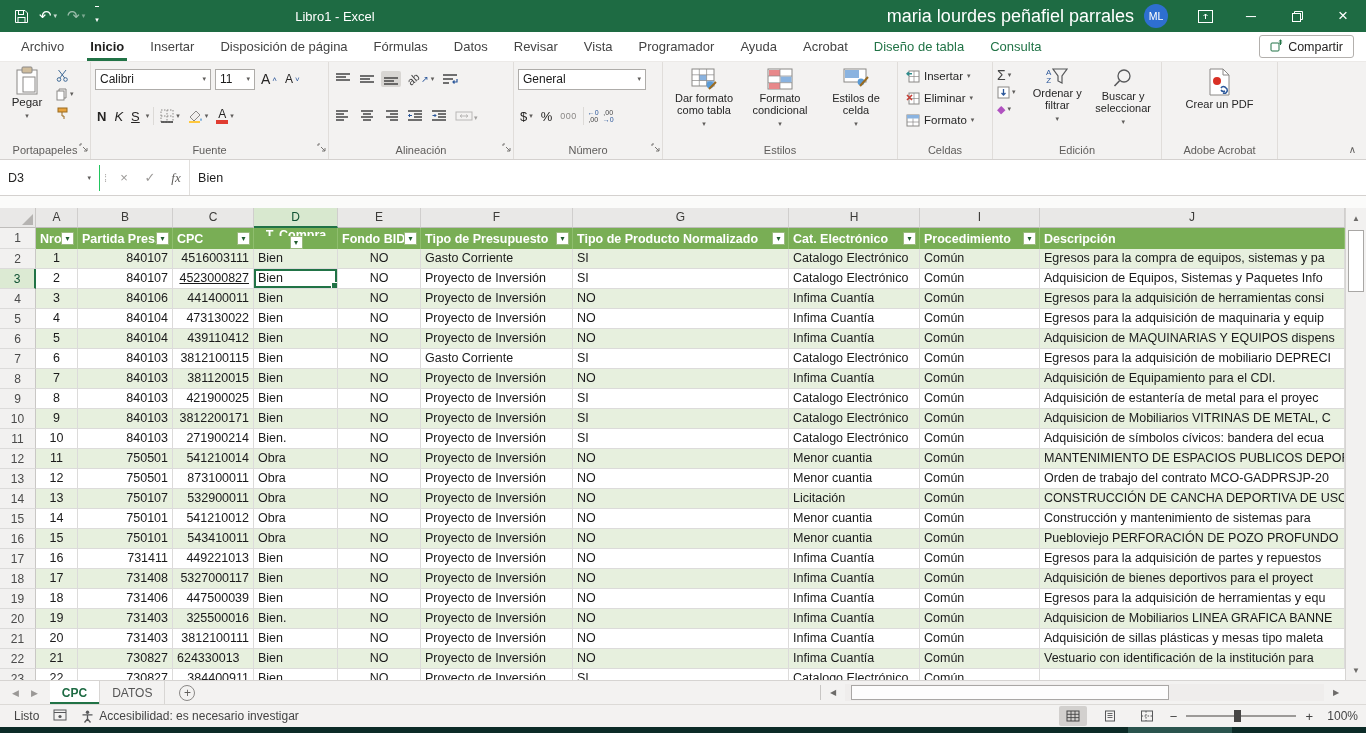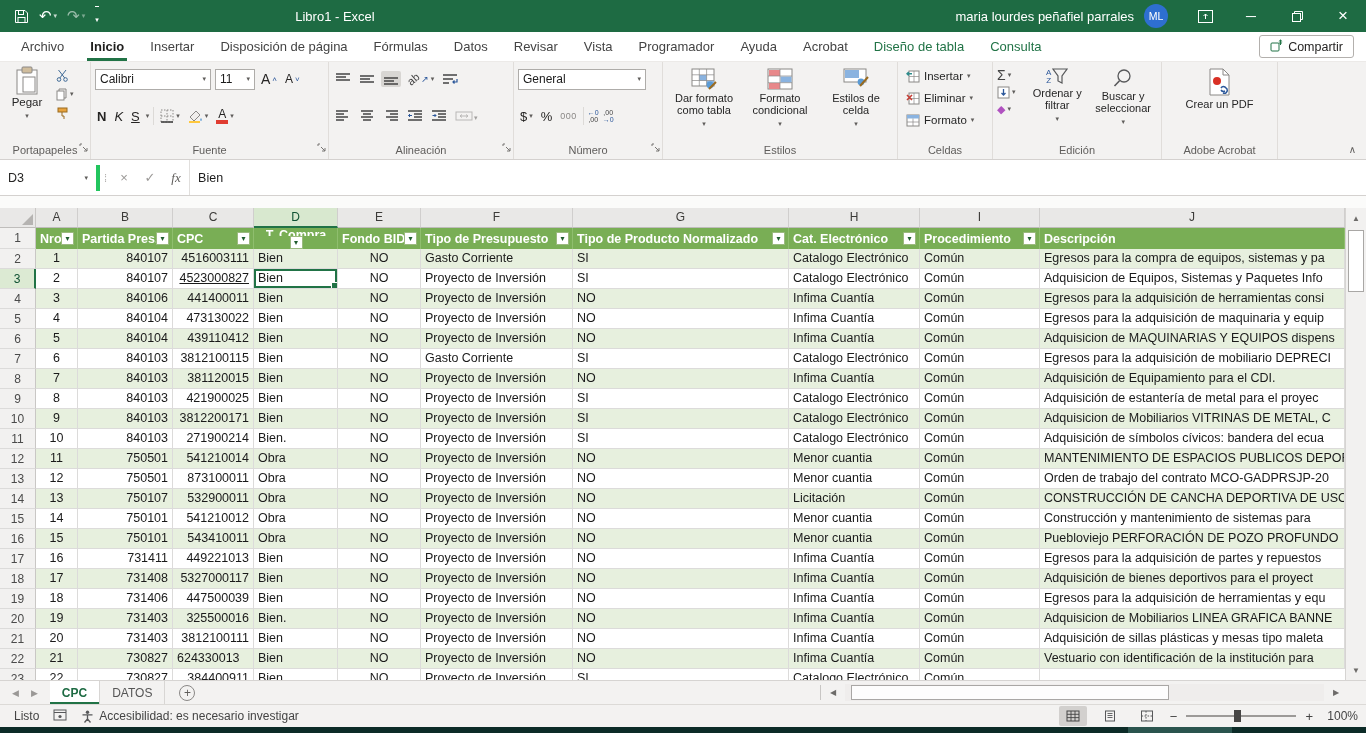--- a/index.html
+++ b/index.html
@@ -10,21 +10,21 @@
   
   .titlebar{position:relative;height:32px;background:#1e6b43;color:#fff;display:flex;align-items:center;}
   .qat{display:flex;align-items:center;gap:10px;padding-left:14px;}
   .qbtn{display:flex;align-items:center;gap:2px;color:#fff;}
   .qbtn .car{font-size:7px;color:rgba(255,255,255,.75);}
   .dim{opacity:.55;}
   .wtitle{position:absolute;left:225px;width:220px;text-align:center;font-size:13px;color:#fff;}
   .searchbox{position:absolute;left:491px;top:4px;width:388px;height:24px;background:#a4c6b2;border-radius:3px;
              display:flex;align-items:center;gap:8px;padding:0 10px;color:#16331f;font-size:12.5px;margin-top:30px;}
   .tright{position:absolute;right:0;top:0;height:32px;display:flex;align-items:center;}
-  .uname{font-size:13px;margin-right:10px;}
+  .uname{font-size:18px;margin-right:10px;}
   .avatar{width:24px;height:24px;border-radius:50%;background:#2e6fd0;color:#fff;font-size:10.5px;
           display:flex;align-items:center;justify-content:center;margin-right:14px;}
   .winbtn{width:46px;height:32px;display:flex;align-items:center;justify-content:center;color:#fff;font-size:14px;}
 
   
   .tabrow{position:relative;height:30px;background:#fff;display:flex;align-items:stretch;padding-left:8px;border-bottom:1px solid #eceae8;}
   .rtabs{display:flex;}
   .rtab{position:relative;padding:0 13px;line-height:29px;font-size:13px;color:#444;white-space:nowrap;}
   .rtab.active{color:#1f1e1d;font-weight:bold;}
   .rtab.active::after{content:"";position:absolute;left:10px;right:10px;bottom:0;height:3px;background:#217346;}
@@ -54,21 +54,21 @@
   .alico{display:flex;align-items:flex-end;gap:1px;padding:2px;border-radius:2px;}
   .pressed{background:#d8d6d3;}
   .num2{display:flex;flex-direction:column;font-size:7px;line-height:7px;color:#2b579a;align-items:center;}
   .stybtn{width:76px;display:flex;flex-direction:column;align-items:center;font-size:11px;color:#262626;line-height:12px;text-align:center;gap:2px;padding-top:2px;}
   .cellrow{display:flex;align-items:center;gap:4px;height:20px;font-size:11.5px;color:#262626;}
   .edcol{display:flex;flex-direction:column;gap:3px;padding-top:2px;width:30px;}
   .collapse{position:absolute;right:10px;bottom:4px;font-size:10px;color:#5f5d5b;}
 
   
   .fbar{height:36px;background:#fff;border-bottom:1px solid #d4d1cf;display:flex;align-items:center;}
-  .namebox{width:100px;height:26px;display:flex;align-items:center;justify-content:space-between;padding:0 8px;font-size:12.5px;color:#252423;border-right:4px solid #22c55e;}
+  .namebox{width:100px;height:26px;display:flex;align-items:center;justify-content:space-between;padding:0 8px;font-size:12.5px;color:#252423;border-right:1px solid #22c55e;}
   .fdots{color:#b5b3b1;font-size:11px;padding:0 4px;}
   .fico{width:26px;text-align:center;color:#9a9896;font-size:13px;}
   .fx{font-style:italic;font-family:"Liberation Serif","DejaVu Serif",serif;color:#5f5d5b;}
   .fcontent{flex:1;border-left:1px solid #e1dfdd;height:100%;display:flex;align-items:center;padding-left:8px;font-size:12.5px;color:#1b1b1b;}
   .spacer{height:12px;background:#fbfbfa;}
 
   
   .grid{position:relative;height:472px;overflow:hidden;background:#fff;}
   .colletters{display:flex;height:20px;}
   .corner{width:36px;height:20px;background:#e9e8e7;border-right:1px solid #c9c7c5;border-bottom:1px solid #bfbdbb;position:relative;}

